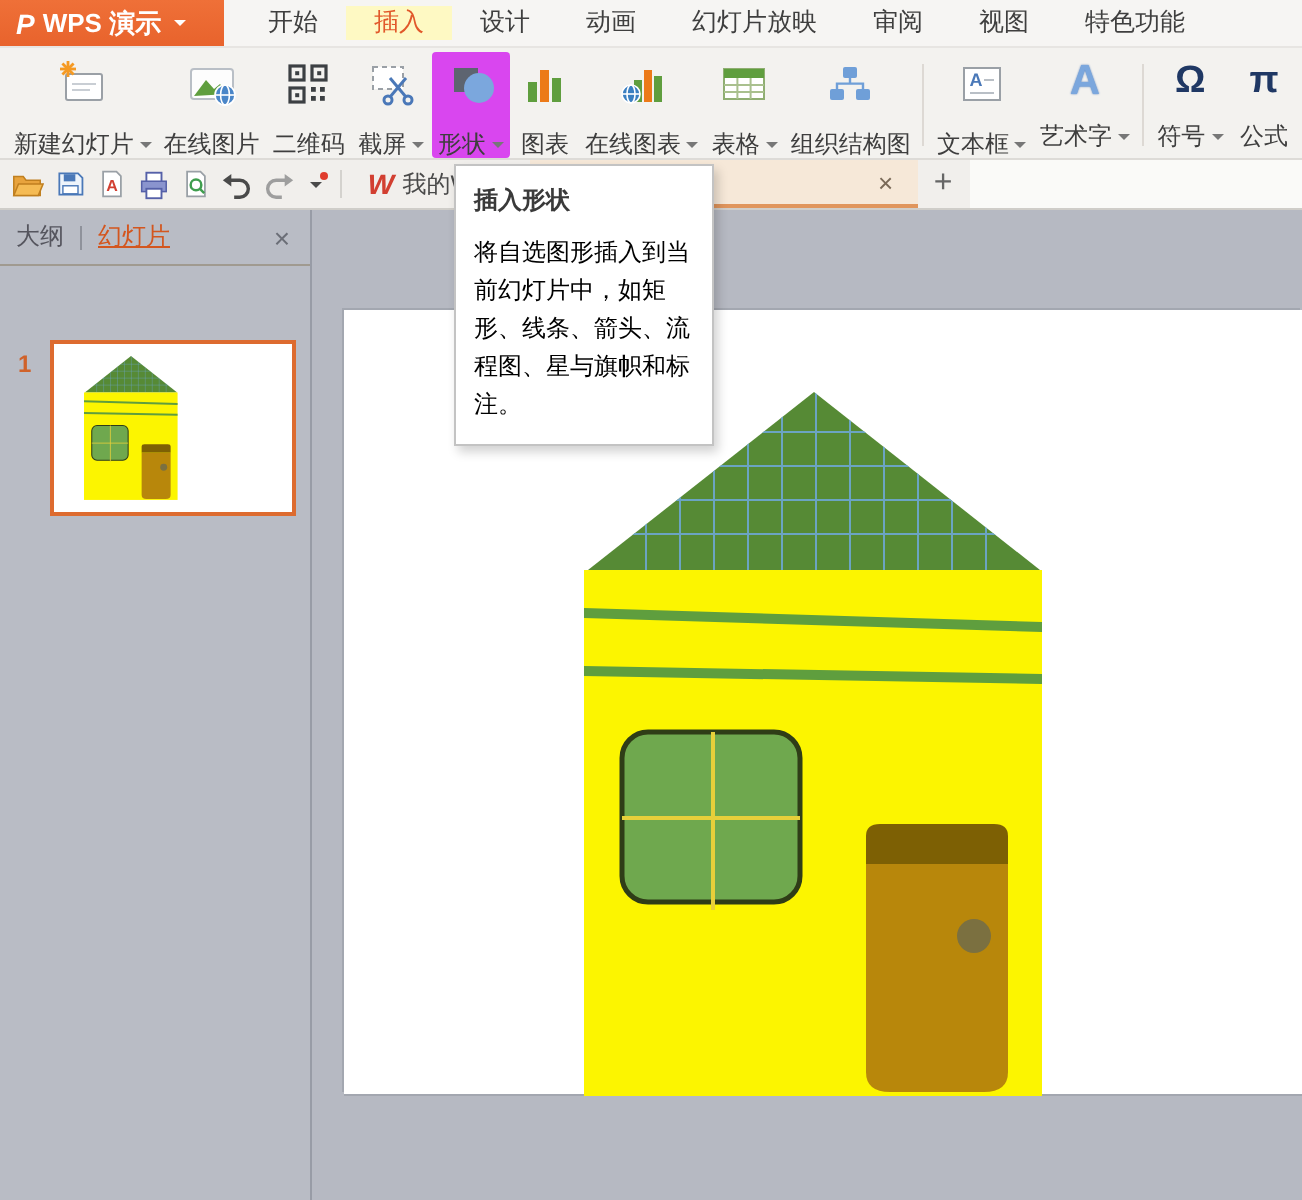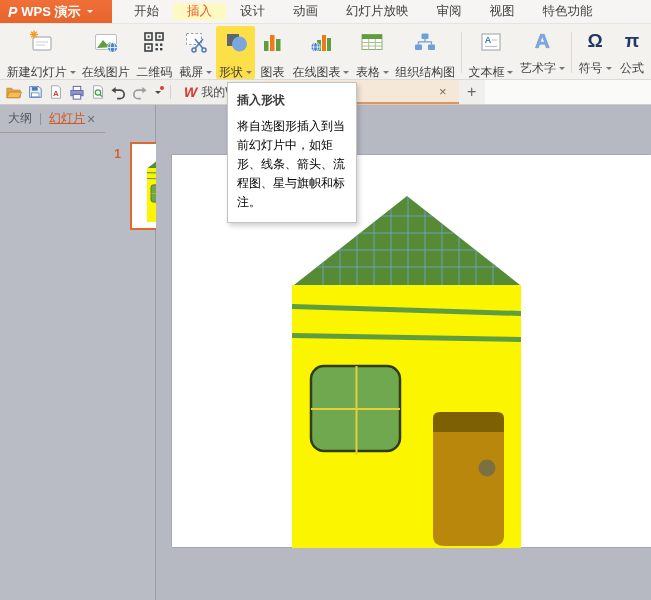--- a/index.html
+++ b/index.html
@@ -14,21 +14,21 @@
   .logo-glyph { font-weight:bold; font-style:italic; font-size:14px; }
   .logo-caret { width:0; height:0; border:3px solid transparent; border-top-color:#fff; margin-left:2px; margin-top:3px; }
   .menu-tabs { display:flex; align-items:center; margin-left:8px; }
   .menu-tab { padding:0 14px; display:flex; align-items:center; cursor:default; font-size:12.5px; }
   .menu-tab.active { background:#fef9c3; color:var(--active-tab-text); }
 
   
   .ribbon { height:56px; background:#f3f2ef; border-bottom:1px solid #dddbd7; display:flex; align-items:stretch; padding:2px 2px 0 4px; }
   .ritem { display:flex; flex-direction:column; align-items:center; justify-content:flex-start;
     padding:3px 4px 2px; border-radius:2px; min-width:34px; }
-  .ritem.hl { background:#fde047; }
+  .ritem.hl { background:#d946ef; }
   .ricon { height:28px; display:flex; align-items:center; justify-content:center; }
   .rlabel { display:flex; align-items:center; white-space:nowrap; margin-top:9px; color:#3e3e3e; }
   .caret { width:0; height:0; border:3px solid transparent; border-top-color:#777; margin-left:3px; margin-top:3px; }
   .rdivider { width:1px; background:#ddd9d4; margin:6px 3px; }
   .glyph-icon { font-size:19px; font-weight:bold; color:#1f3864; line-height:1; }
   .wordart-a { font-size:21px; font-weight:bold; color:#7ba7dd; text-shadow:0 0 1px #4a78b8; line-height:1; }
 
   
   .toolbar-row { height:25px; background:#f1efec; display:flex; align-items:stretch; position:relative; border-bottom:1px solid #cfcdc9; }
   .qat { display:flex; align-items:center; gap:2px; padding:0 2px 0 4px; }
@@ -40,21 +40,21 @@
   .mywps { display:flex; align-items:center; gap:4px; padding:0 10px; color:#4a4a4a; }
   .wglyph { color:#d23f31; font-weight:bold; font-size:14px; transform:skewX(-12deg); }
   .doc-tab { width:194px; margin-left:2px; background:#f6e8d8; border-bottom:2px solid var(--tab-underline);
     display:flex; align-items:center; justify-content:flex-end; padding:0 8px; }
   .doc-tab .close-x { color:#7a6a58; font-size:13px; padding:0 4px; }
   .newtab-btn { width:26px; display:flex; align-items:center; justify-content:center; color:#666; font-size:16px; }
   .tabrow-rest { flex:1; background:#fafaf8; }
 
   
   .main { height:495px; display:flex; }
-  .sidebar { width:156px; background:#b9bcc5; border-right:1px solid #989ca6; display:flex; flex-direction:row; }
+  .sidebar { width:156px; background:#b9bcc5; border-right:1px solid #989ca6; display:flex; flex-direction:column; }
   .sb-header { height:28px; display:flex; align-items:center; padding:0 8px; border-bottom:1px solid #a09a90; }
   .sb-outline { color:#55555e; }
   .sb-sep { width:1px; height:12px; background:#8f929b; margin:0 8px; }
   .sb-slides { color:#d3561f;text-decoration:underline; }
   .sb-close { margin-left:auto; color:#6b6e77; font-size:14px; padding:0 2px; }
   .sb-body { position:relative; flex:1; }
   .slide-num { position:absolute; left:9px; top:42px; color:#d0622a; font-weight:bold; font-size:12px; }
   .thumb { position:absolute; left:25px; top:37px; width:123px; height:88px; background:#fff;
     border:2px solid var(--thumb-border); overflow:hidden; }
   .thumb .house-svg { position:absolute; left:15px; top:6px; width:47px; height:72px; }

